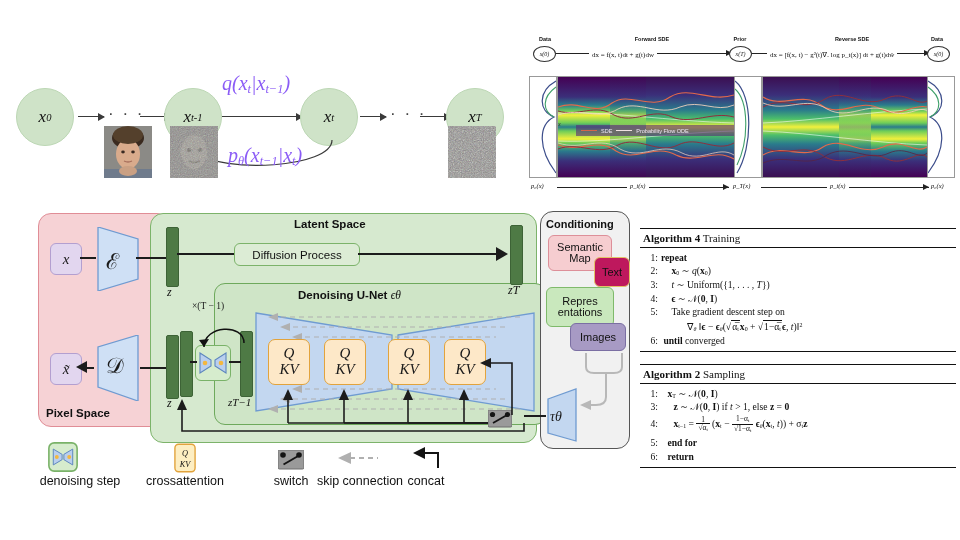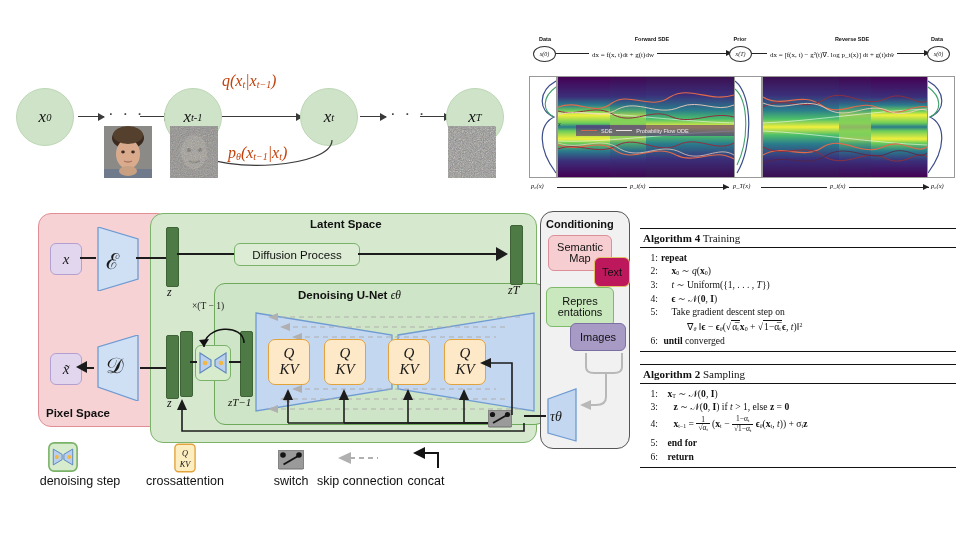--- a/index.html
+++ b/index.html
@@ -15,21 +15,21 @@
   
   #markov{left:0;top:40px;width:520px;height:165px;}
   .node{position:absolute;border-radius:50%;background:#cfe3c8;
         border:1px solid #bcd7b4;display:flex;align-items:center;justify-content:center;
         font-family:"Liberation Serif",serif;font-style:italic;font-size:17px;color:#111;}
   .arrow-h{position:absolute;height:1px;background:#3a3a3a;}
   .arrow-h:after{content:"";position:absolute;right:-1px;top:-3.5px;
         border-left:7px solid #3a3a3a;border-top:4px solid transparent;border-bottom:4px solid transparent;}
   .ell{position:absolute;font-size:17px;color:#444;letter-spacing:2px;}
   .mathlbl{position:absolute;font-family:"Liberation Serif",serif;font-style:italic;
-        font-size:16px;color:#c2410c;white-space:nowrap;}
+        font-size:20px;color:#8b5cf6;white-space:nowrap;}
   .thumb{position:absolute;border:0;image-rendering:pixelated;}
 
   
   #sde{left:527px;top:32px;width:428px;height:168px;background:#fff;}
   .sde-cap{position:absolute;font-size:5.5px;font-weight:bold;color:#111;
         text-align:center;white-space:nowrap;}
   .sde-eq{position:absolute;font-family:"Liberation Serif",serif;font-size:7px;
         color:#111;white-space:nowrap;top:19px;}
   .sde-circ{position:absolute;top:14px;width:21px;height:14px;border:1px solid #333;
         border-radius:50%;background:#fff;font-family:"Liberation Serif",serif;
@@ -303,21 +303,21 @@
   <div class="sde-blbl" style="left:300px;background:#fff;padding:0 3px;">p_t(x)</div>
   <div class="sde-blbl" style="left:404px;">p₀(x)</div>
 </div>
 
 <div class="panel" id="ldm">
 
   <div class="box-pixel"></div>
   <div class="box-latent"></div>
   <div class="box-unet"></div>
 
-  <div class="ttl" style="left:262px;top:13px;margin-left:16px;">Latent Space</div>
+  <div class="ttl" style="left:262px;top:13px;">Latent Space</div>
   <div class="ttl" style="left:14px;top:202px;">Pixel Space</div>
 
   <div class="ttl" style="left:266px;top:84px;">
     <span>Denoising U-Net</span>
     <span class="sf" style="font-weight:normal;margin-top:12px;">ϵθ</span>
   </div>
 
   <div class="sm-box" style="left:18px;top:38px;width:30px;height:30px;background:#e2d6ef;border:1.5px solid #b39fd0;">
     <span>x</span>
   </div>

